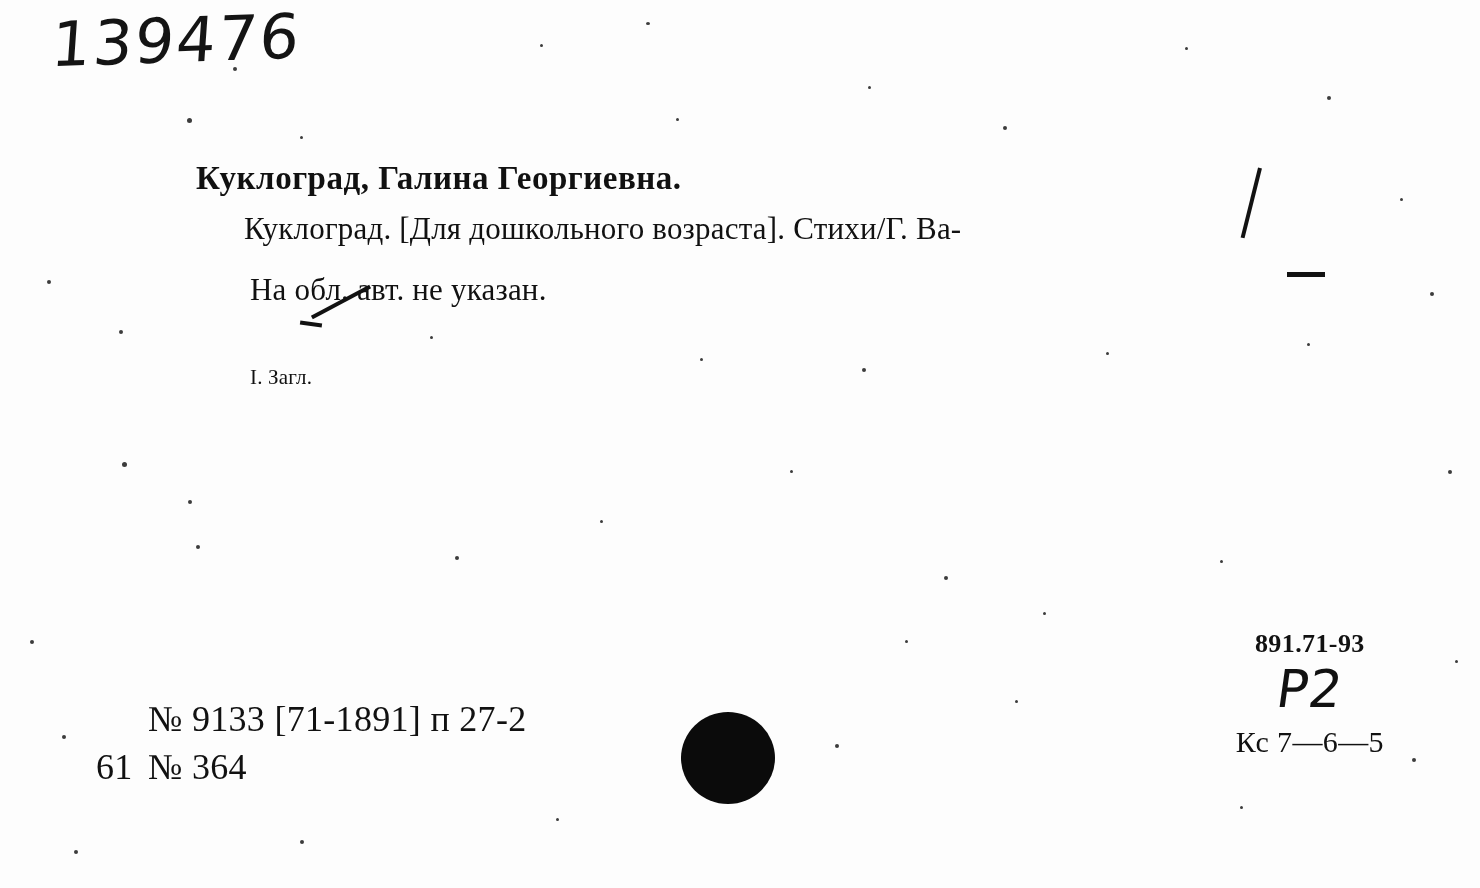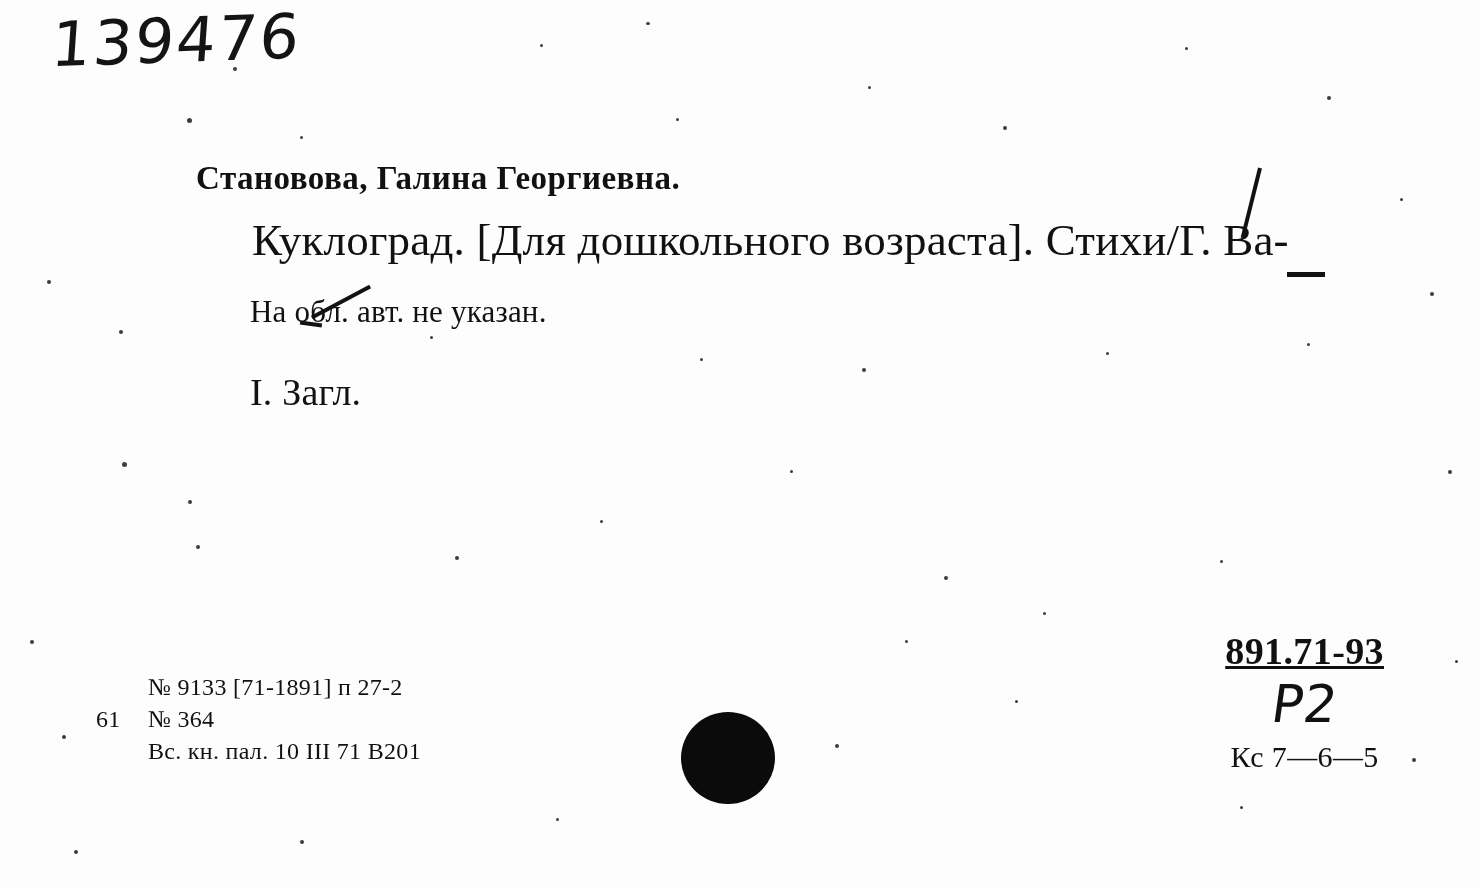--- a/index.html
+++ b/index.html
@@ -46,51 +46,51 @@
     width: 1180px;
   }
   .author-line {
     font-size: 33px;
     font-weight: bold;
     letter-spacing: 0.5px;
     margin: 0 0 10px 0;
     white-space: nowrap;
   }
   .title-block {
-    font-size: 45px;
+    font-size: 31px;
     line-height: 1.40;
-    margin: 12px;
+    margin: 4px;
     letter-spacing: 0.2px;
   }
   .title-block .indent1 { display:block; text-indent: 44px; }
   .title-block .indent2 { display:block; text-indent: 0px; }
   .title-block .indent3 { display:block; text-indent: -6px; }
 
   .notes-block {
     margin-top: 20px;
     font-size: 31px;
     line-height: 1.30;
     letter-spacing: 0.2px;
     padding-left: 54px;
   }
   .notes-block div { white-space: nowrap; }
 
   .tracing-block {
-    margin-top: 38px;
-    font-size: 38px;
+    margin-top: 54px;
+    font-size: 21px;
     padding-left: 54px;
     letter-spacing: 0.2px;
   }
 
   
   #reg-block {
     position: absolute;
     left: 96px;
-    top: 672px;
-    font-size: 24px;
+    top: 696px;
+    font-size: 36px;
     line-height: 1.33;
     letter-spacing: 0.3px;
     white-space: nowrap;
   }
   #reg-block .row { display: flex; align-items: baseline; }
   #reg-block .lead {
     display: inline-block;
     width: 52px;
     text-align: left;
   }
@@ -98,21 +98,21 @@
   
   #class-block {
     position: absolute;
     right: 96px;
     top: 628px;
     text-align: center;
     font-size: 30px;
     line-height: 1.25;
     letter-spacing: 0.4px;
   }
-  #class-block .udk { font-weight: bold; font-size: 38px; text-decoration: underline; }
+  #class-block .udk { font-weight: bold; font-size: 26px; }
   #class-block .handmark {
     font-family: "DejaVu Sans", sans-serif;
     font-size: 52px;
     transform: skewX(-8deg);
     display: inline-block;
     margin: 2px 0 2px 0;
     line-height: 1;
   }
   #class-block .ks { font-size: 30px; margin-top: 6px; }
 
@@ -208,42 +208,38 @@
   <div class="speck" style="left:905px;top:640px;width:3px;height:3px;"></div>
 
   <div id="accession">139476</div>
 
   <div class="pen" id="stroke-slash"></div>
   <div class="pen" id="stroke-dash1"></div>
   <div class="pen" id="stroke-check"></div>
   <div class="pen" id="stroke-check2"></div>
 
   <div id="body-block">
-    <div class="author-line">Становова, Галина Георгиевна.</div>
+    <div class="author-line">Куклоград, Галина Георгиевна.</div>
     <div class="title-block">
       <span class="indent1">Куклоград. [Для дошкольного возраста]. Стихи/Г. Ва-</span>
     </div>
     <div class="notes-block">
       <div>На обл. авт. не указан.</div>
     </div>
     <div class="tracing-block">I.  Загл.</div>
   </div>
 
   <div id="reg-block">
     <div class="row">
       <span class="lead"></span>
       <span>№ 9133  [71-1891]   п    27-2</span>
     </div>
     <div class="row">
       <span class="lead">61</span>
       <span>№ 364</span>
-    </div>
-    <div class="row">
-      <span class="lead"></span>
-      <span>Вс. кн. пал. 10 III 71   B201</span>
     </div>
   </div>
 
   <div id="ink-dot"></div>
 
   <div id="class-block">
     <div class="udk">891.71-93</div>
     <div class="handmark">Р2</div>
     <div class="ks">Кс 7—6—5</div>
   </div>

